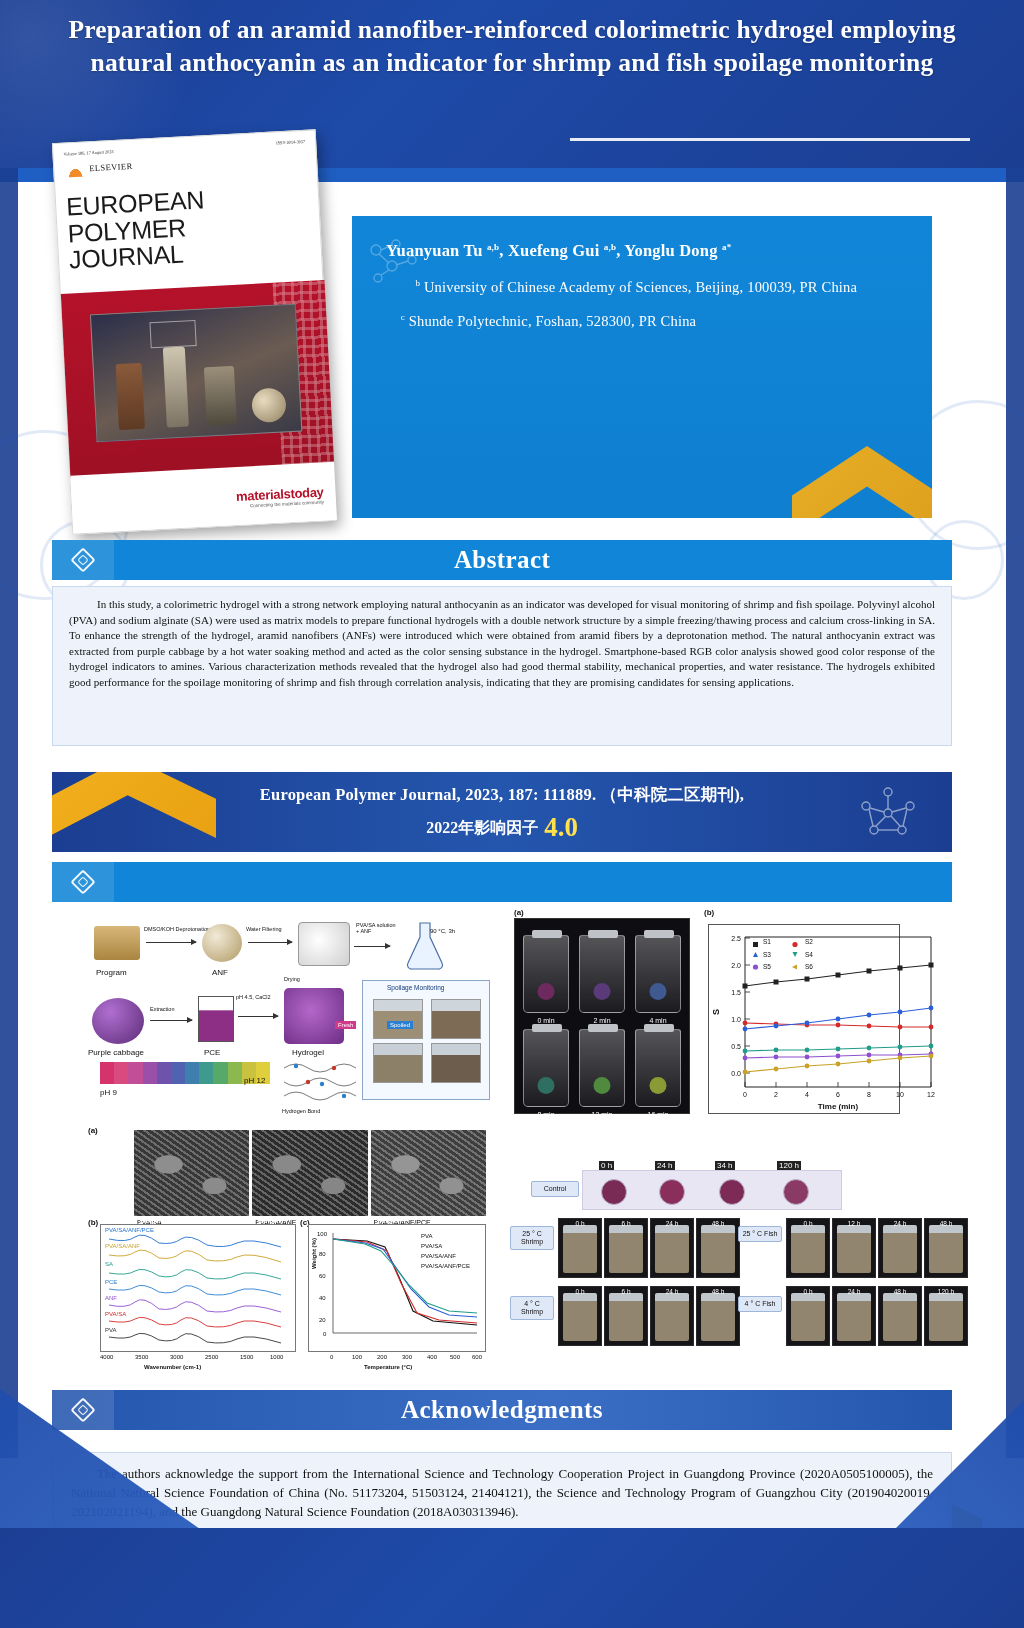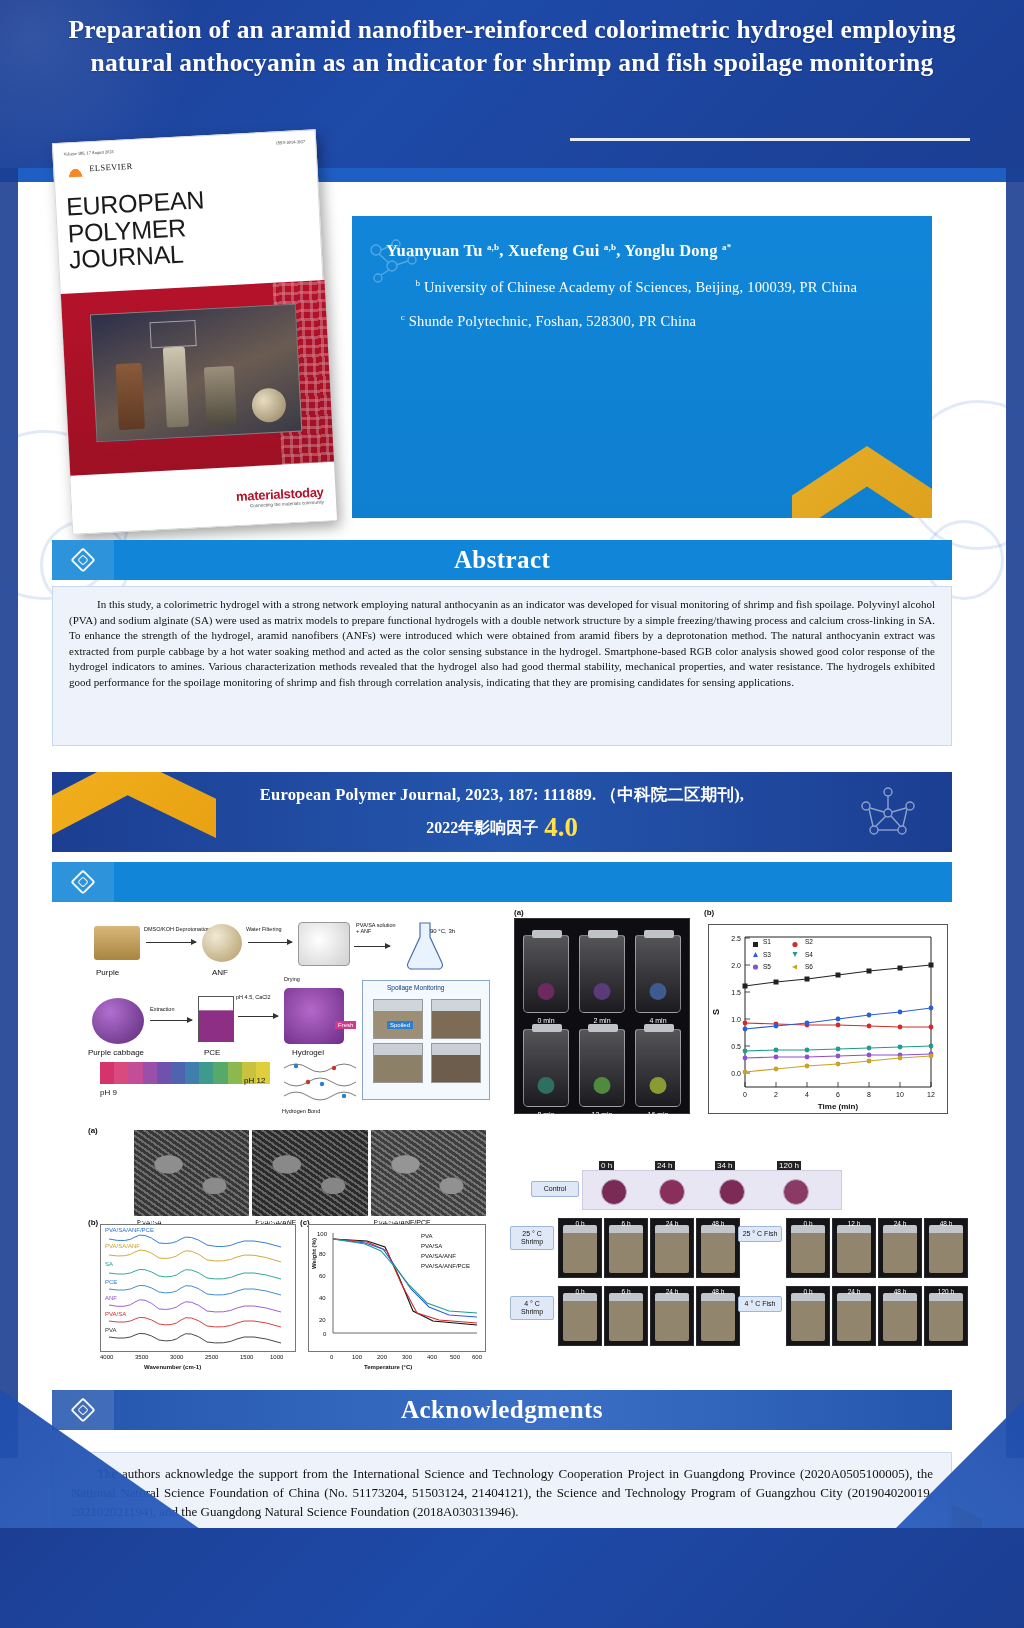--- a/index.html
+++ b/index.html
@@ -176,21 +176,21 @@
   .vial{ position:absolute; width:46px; height:78px; background:
       linear-gradient(180deg, rgba(255,255,255,.30), rgba(255,255,255,.06));
       border:1px solid rgba(255,255,255,.45); border-radius:3px 3px 5px 5px;}
   .vial .cap{ position:absolute; left:8px; top:-6px; width:30px; height:8px; background:#bfc3c7; border-radius:2px;}
   .vial .disc{ position:absolute; left:50%; transform:translateX(-50%); bottom:12px;
       width:17px; height:17px; border-radius:50%;}
   .vial .tm{ position:absolute; left:0; right:0; bottom:-12px; text-align:center;
       color:#fff; font-size:7px; font-family:"Liberation Sans", sans-serif;}
 
   
-  .linechart{ position:absolute; left:656px; top:12px; width:240px; height:190px;
+  .linechart{ position:absolute; left:656px; top:12px; width:192px; height:190px;
       background:#fff; border:1px solid #555;}
   .legend-box{ position:absolute; left:14px; top:8px; font-size:6.5px;
       font-family:"Liberation Sans", sans-serif; color:#111; line-height:1.45;}
 
   
   .controlrow{ position:absolute; left:530px; top:258px; width:260px; height:40px;
       background:#e9e6f3; border:1px solid #cfcbe2; }
   .ctrl-dish{ position:absolute; top:8px; width:26px; height:26px; border-radius:50%;
       border:1px solid #b9b4cf; }
 
@@ -354,21 +354,21 @@
   <div class="sec-badge">
       <div class="hex"></div>
     </div>
 </div>
 
 <div class="figs">
 
   <div class="fig scheme">
 
     <div style="position:absolute; left:8px; top:14px; width:46px; height:34px; background:linear-gradient(180deg,#d7b77a,#a9853f); border-radius:3px;"></div>
-    <div class="lbl" style="left:10px; top:56px;">Purple</div>
+    <div class="lbl" style="left:10px; top:56px;">Program</div>
     <div class="arrow" style="left:60px; top:30px; width:50px;"></div>
     <div class="lbl" style="left:58px; top:14px; font-size:5.5px;">DMSO/KOH Deprotonation</div>
     <div style="position:absolute; left:116px; top:12px; width:40px; height:38px; border-radius:50%; background:radial-gradient(circle at 35% 32%,#f2ead8,#b09a63);"></div>
     <div class="lbl" style="left:126px; top:56px;">ANF</div>
     <div class="arrow" style="left:162px; top:30px; width:44px;"></div>
     <div class="lbl" style="left:160px; top:14px; font-size:5.5px;">Water Filtering</div>
     <div style="position:absolute; left:212px; top:10px; width:52px; height:44px; background:radial-gradient(circle at 40% 40%,#ffffff,#cfcfcf); border:1px solid #999; border-radius:4px;"></div>
     <div class="lbl" style="left:270px; top:10px; font-size:5.5px; width:42px;">PVA/SA solution + ANF</div>
     <div class="arrow" style="left:268px; top:34px; width:36px;"></div>
     <div style="position:absolute; left:312px; top:8px; width:54px; height:50px;">

